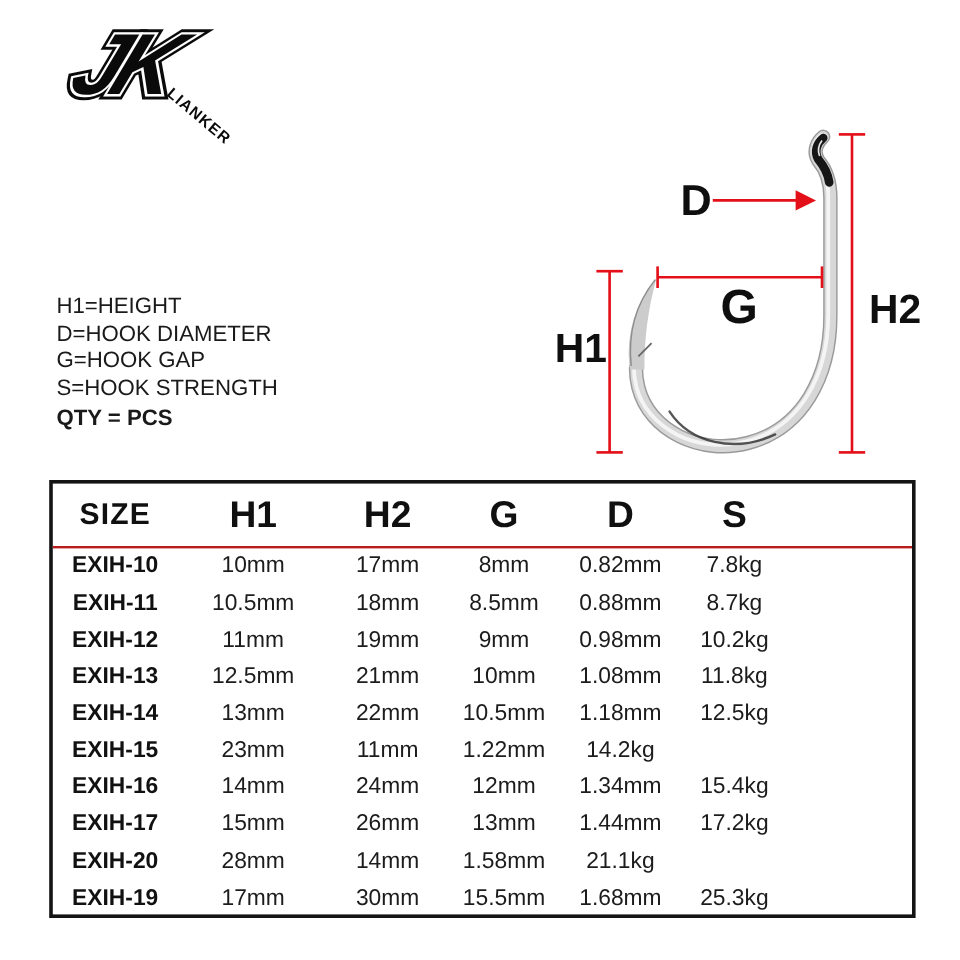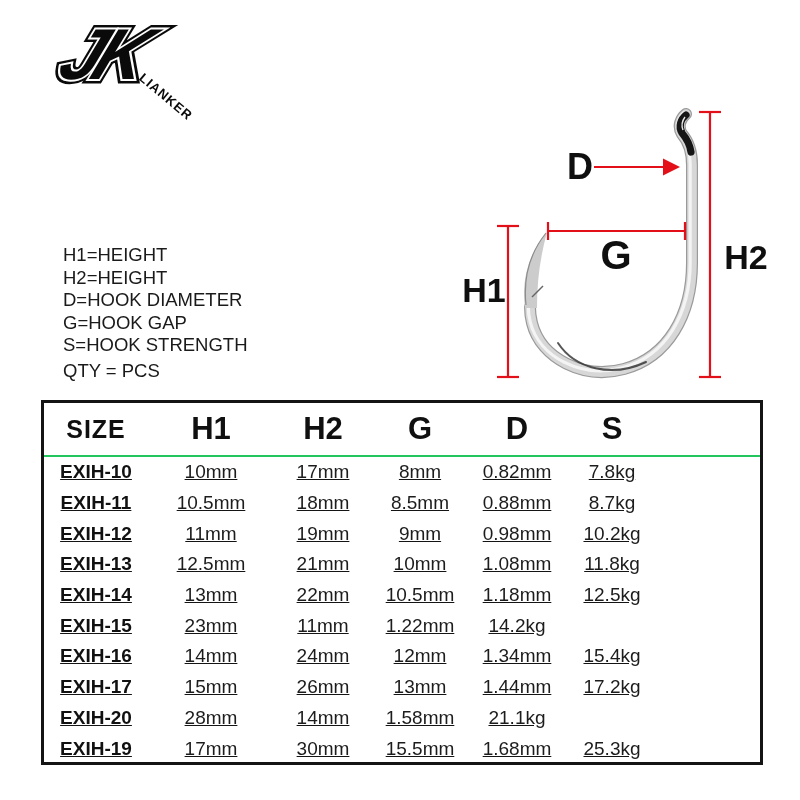--- a/index.html
+++ b/index.html
@@ -20,58 +20,57 @@
   .logo-jk.l1{-webkit-text-stroke:9px #0a0a0a;color:#0a0a0a;}
   .logo-jk.l2{-webkit-text-stroke:4px #ffffff;color:#ffffff;}
   .logo-jk.l3{color:#0a0a0a;}
   .logo-sub{
     position:absolute;left:106px;top:54px;
     font-size:13px;font-weight:bold;letter-spacing:1px;
     transform:rotate(40deg);transform-origin:left top;color:#0a0a0a;
   }
 
   
-  .legend{position:absolute;left:47px;top:244px;font-size:18.5px;line-height:22.6px;color:#1a1a1a;margin-left:16px;}
-  .legend .qty{margin-top:3px;}
+  .legend{position:absolute;left:47px;top:244px;font-size:18.5px;line-height:22.6px;color:#1a1a1a;}
+  .legend .qty{margin-top:3px;font-weight:bold;}
 
   
   .diagram{position:absolute;left:440px;top:95px;width:360px;height:300px;}
 
   
   .spec-table{
     position:absolute;left:41px;top:400px;width:722px;height:365px;
     border:3px solid #141414;box-sizing:border-box;background:#fff;
   }
   .thead{
     display:grid;grid-template-columns:104px 126px 98px 96px 98px 92px auto;
-    height:52px;border-bottom:2px solid #22c55e;align-items:center;
+    height:52px;border-bottom:2px solid #b91c1c;align-items:center;
   }
   .hcell{text-align:center;font-weight:bold;font-size:31px;color:#101010;}
   .hcell.size-h{font-size:25px;letter-spacing:1px;}
-  .tbody{display:block;text-decoration:underline;}
+  .tbody{display:block;}
   .trow{
     display:grid;grid-template-columns:104px 126px 98px 96px 98px 92px auto;
     height:30.7px;align-items:center;
   }
   .cell{text-align:center;font-size:19px;color:#1c1c1c;}
   .cell.size-cell{font-weight:bold;color:#111;}
 </style>
 </head>
 <body>
 
 <div class="logo">
   <span class="logo-jk l1">JK</span>
   <span class="logo-jk l2">JK</span>
   <span class="logo-jk l3">JK</span>
   <span class="logo-sub">LIANKER</span>
 </div>
 
 <div class="legend">
   <div>H1=HEIGHT</div>
-  <div>H2=HEIGHT</div>
   <div>D=HOOK DIAMETER</div>
   <div>G=HOOK GAP</div>
   <div>S=HOOK STRENGTH</div>
   <div class="qty">QTY = PCS</div>
 </div>
 
 <svg class="diagram" viewBox="0 0 360 300" width="360" height="300">
 
   <g>
     <path d="M246 19 C241 23,237 31,242 39 C249 47,252 57,252 70 L252 168

